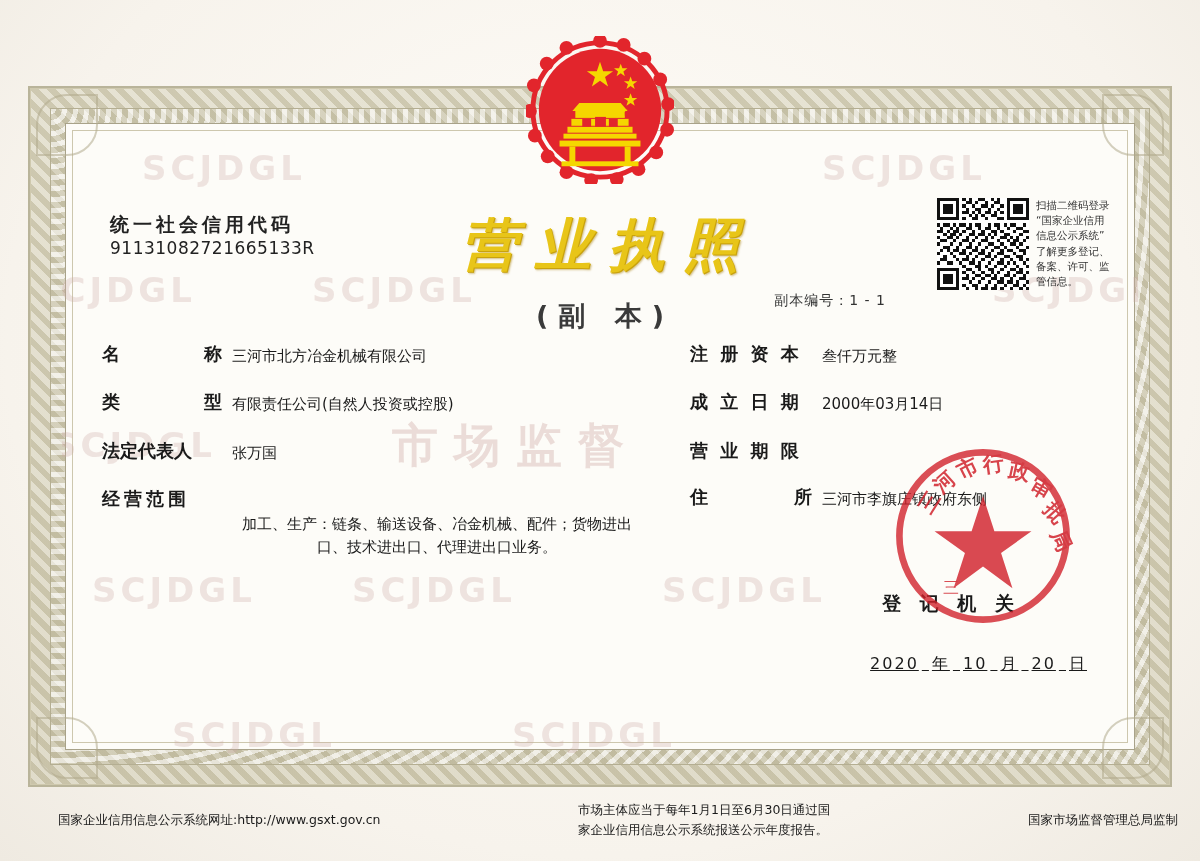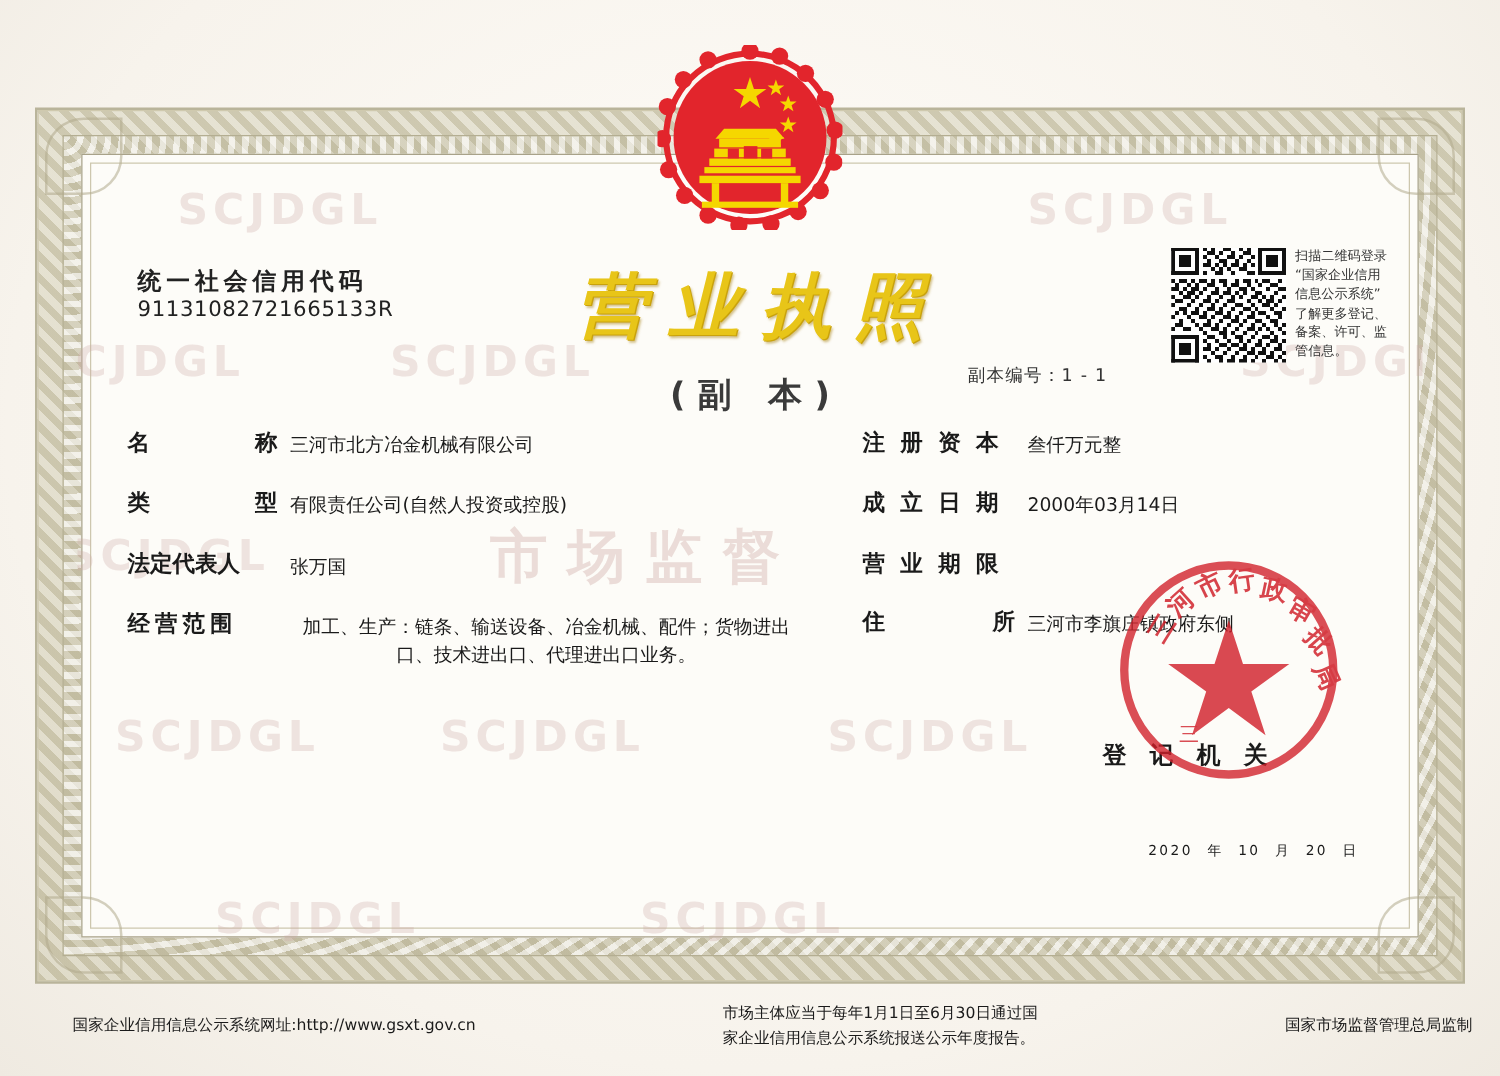--- a/index.html
+++ b/index.html
@@ -243,25 +243,26 @@
     bottom: 136px;
     font-size: 19px;
     font-weight: bold;
     letter-spacing: 6px;
     color: #1a1a1a;
     z-index: 5;
   }
   .date-block {
     position: absolute;
     right: 48px;
-    bottom: 65px;
-    font-size: 11px;
+    bottom: 78px;
+    font-size: 16px;
     color: #1a1a1a;
     letter-spacing: 2px;
     z-index: 5;
+    text-decoration: underline;
   }
   .date-block span { margin: 0 3px; }
 
   .seal {
     position: absolute;
     right: 60px;
     bottom: 122px;
     width: 190px;
     height: 190px;
     z-index: 7;
@@ -653,21 +654,21 @@
           <div class="fvalue">有限责任公司(自然人投资或控股)</div>
         </div>
 
         <div class="frow">
           <div class="flabel" style="display:block;">法定代表人</div>
           <div class="fvalue">张万国</div>
         </div>
 
         <div class="frow">
           <div class="flabel" style="display:block; letter-spacing:4px;">经营范围</div>
-          <div class="fvalue" style="max-width:410px;">加工、生产：链条、输送设备、冶金机械、配件；货物进出口、技术进出口、代理进出口业务。</div>
+          <div class="fvalue" style="max-width:410px;margin-top:23px;">加工、生产：链条、输送设备、冶金机械、配件；货物进出口、技术进出口、代理进出口业务。</div>
         </div>
       </div>
 
       <div class="col-right">
         <div class="frow">
           <div class="flabel wide" style="display:block; letter-spacing:3px;">注 册 资 本</div>
           <div class="fvalue">叁仟万元整</div>
         </div>
 
         <div class="frow">

